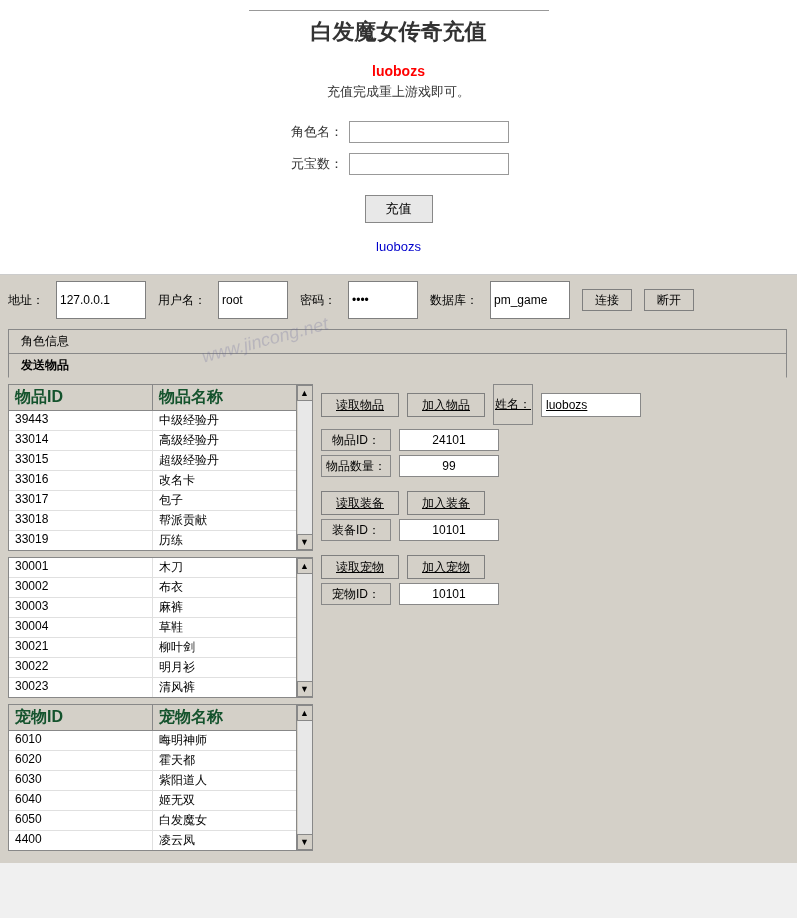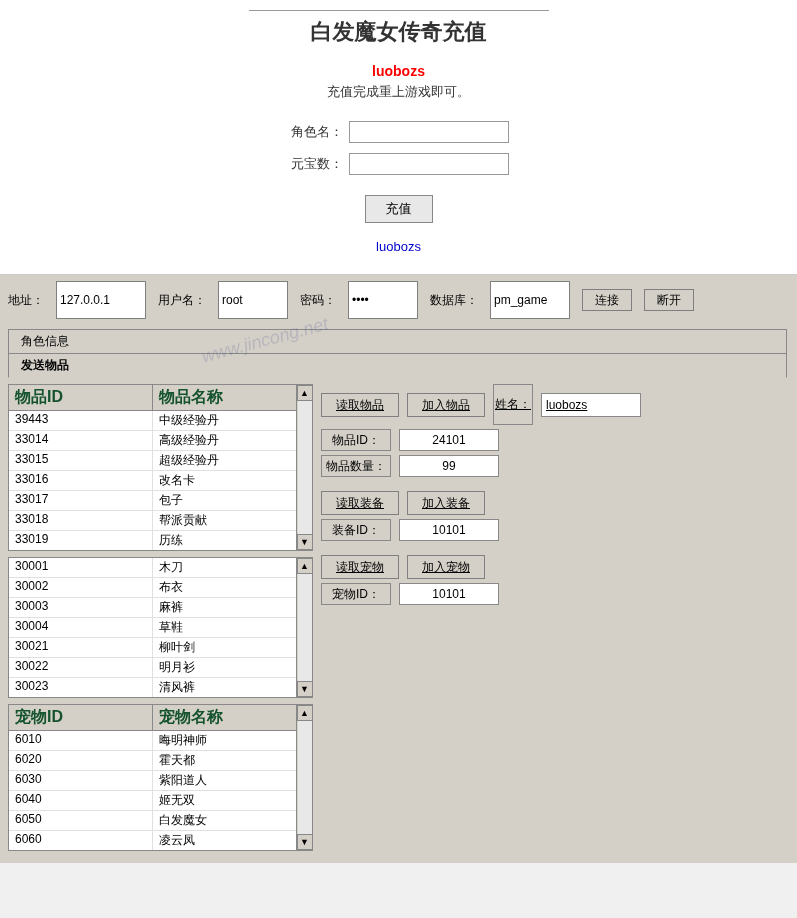--- a/index.html
+++ b/index.html
@@ -511,21 +511,21 @@
                   </div>
                 <div class="table-row-data">
                     <div class="table-cell">6040</div>
                     <div class="table-cell">姬无双</div>
                   </div>
                 <div class="table-row-data">
                     <div class="table-cell">6050</div>
                     <div class="table-cell">白发魔女</div>
                   </div>
                 <div class="table-row-data">
-                    <div class="table-cell">6060</div>
+                    <div class="table-cell">4400</div>
                     <div class="table-cell">凌云凤</div>
                   </div>
               </div>
             </div>
             <div class="scrollbar-area">
               <div class="scroll-btn">▲</div>
               <div class="scroll-track"></div>
               <div class="scroll-btn">▼</div>
             </div>
           </div>

